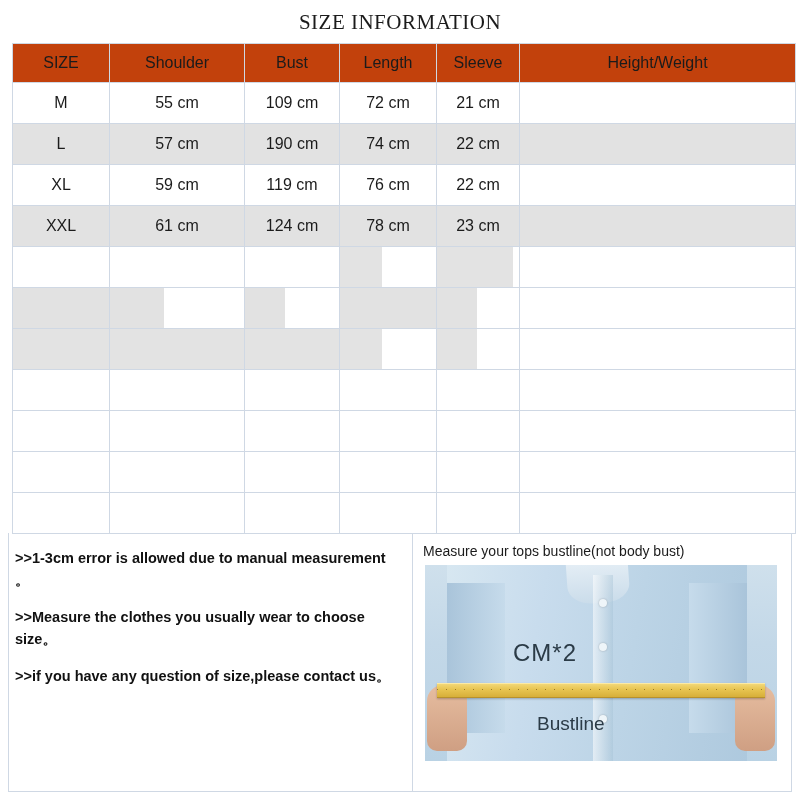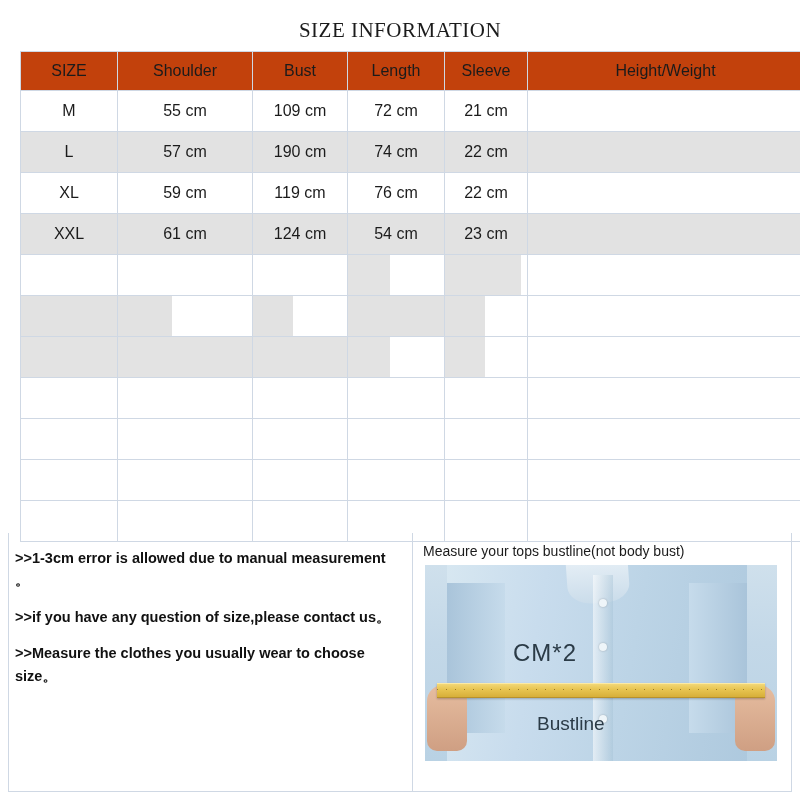--- a/index.html
+++ b/index.html
@@ -12,21 +12,21 @@
     height: 800px;
     font-family: "Liberation Sans", sans-serif;
     color: #111;
     overflow: hidden;
   }
   .page {
     width: 800px;
     height: 748px;
     position: relative;
     box-sizing: border-box;
-    padding: 12px;
+    padding: 4px;
   }
   .title {
     text-align: center;
     font-family: "Liberation Serif", serif;
     font-size: 21px;
     letter-spacing: 0.5px;
     padding: 6px 0 8px 0;
     color: #1b1b1b;
   }
   table.size-table {
@@ -248,21 +248,21 @@
         <td class="val">59 cm</td>
         <td class="val">119 cm</td>
         <td class="val">76 cm</td>
         <td class="val">22 cm</td>
         <td class="val"></td>
       </tr>
       <tr class="alt">
         <td class="sizecell">XXL</td>
         <td class="val">61 cm</td>
         <td class="val">124 cm</td>
-        <td class="val">54 cm</td>
+        <td class="val">78 cm</td>
         <td class="val">23 cm</td>
         <td class="val"></td>
       </tr>
 
       <tr class="speckle-row">
         <td></td>
         <td></td>
         <td></td>
         <td>
           <span class="sp" style="left:0;top:0;width:42px;height:40px;"></span>
@@ -340,22 +340,22 @@
         <td></td>
         <td></td>
         <td></td>
       </tr>
     </tbody>
   </table>
 
   <div class="notes-wrap">
     <div class="notes">
       <p>&gt;&gt;1-3cm error is allowed due to manual measurement 。</p>
+      <p>&gt;&gt;Measure the clothes you usually wear to choose size。</p>
       <p>&gt;&gt;if you have any question of size,please contact us。</p>
-      <p>&gt;&gt;Measure the clothes you usually wear to choose size。</p>
     </div>
 
     <div class="photo-pane">
       <div class="photo-caption">Measure your tops bustline(not body bust)</div>
       <div class="photo">
         <div class="shirt">
           <div class="sleeve-l"></div>
           <div class="sleeve-r"></div>
           <div class="placket"></div>
           <div class="button" style="top:34px;"></div>

